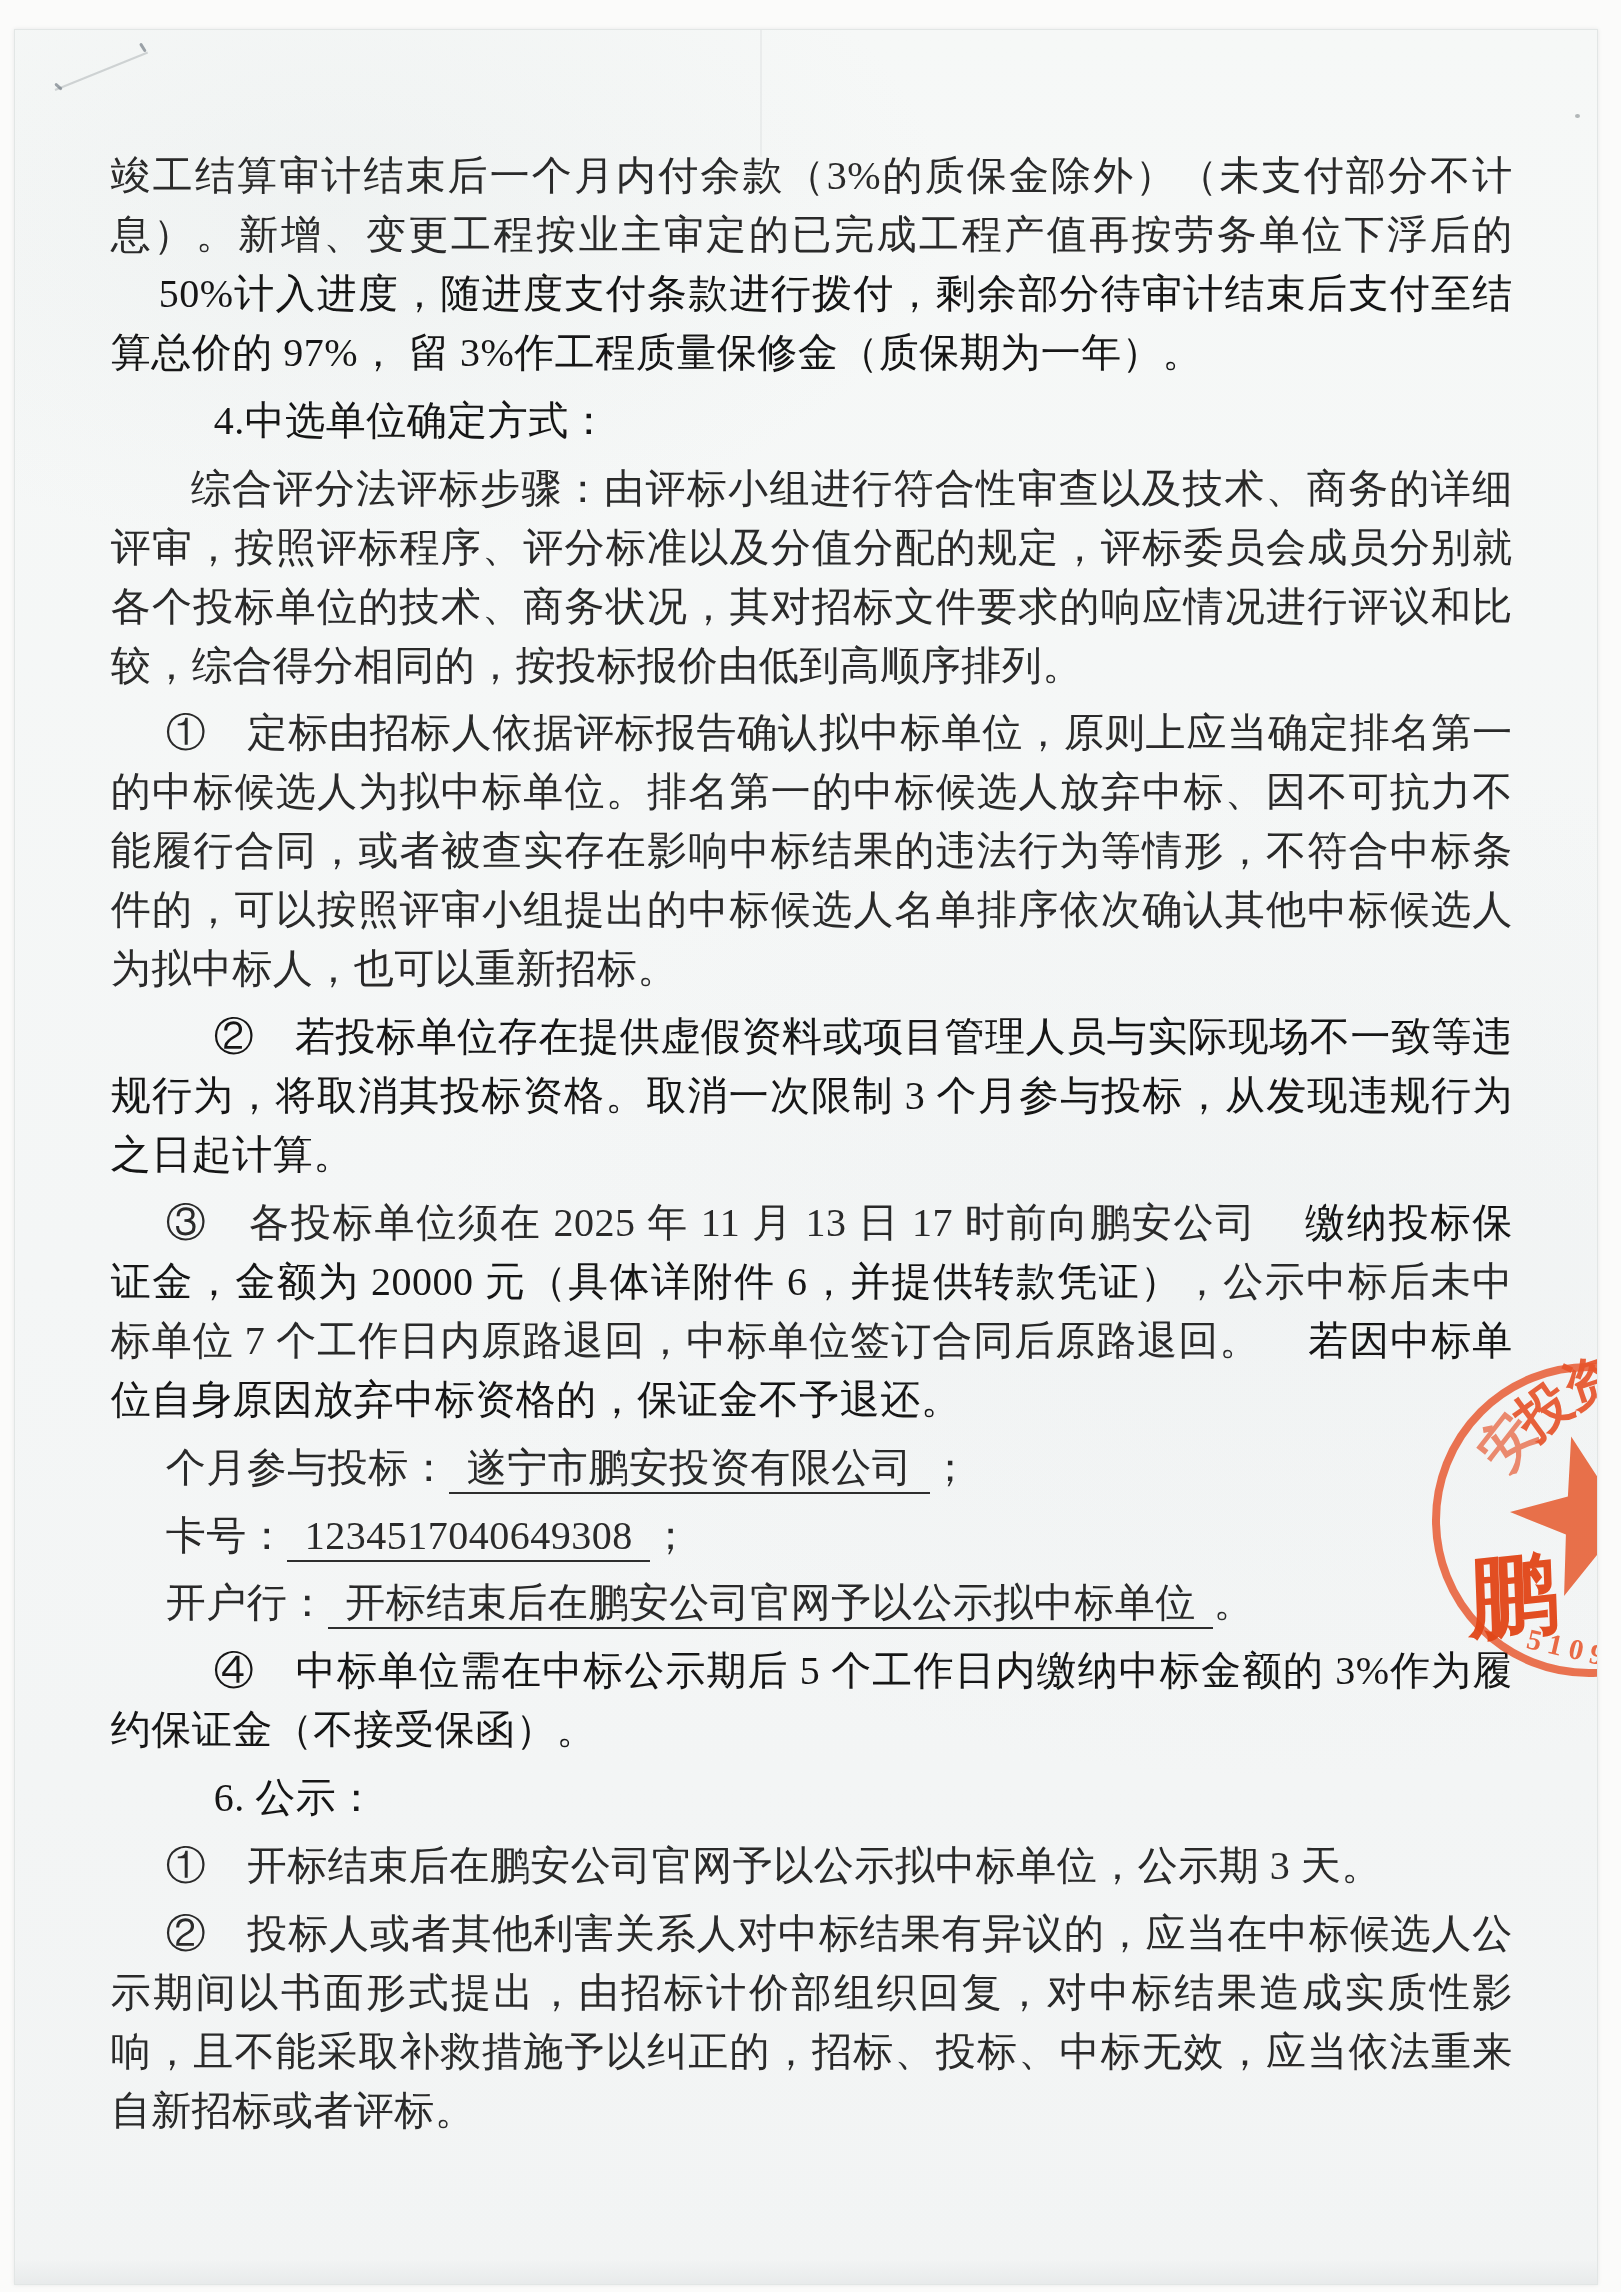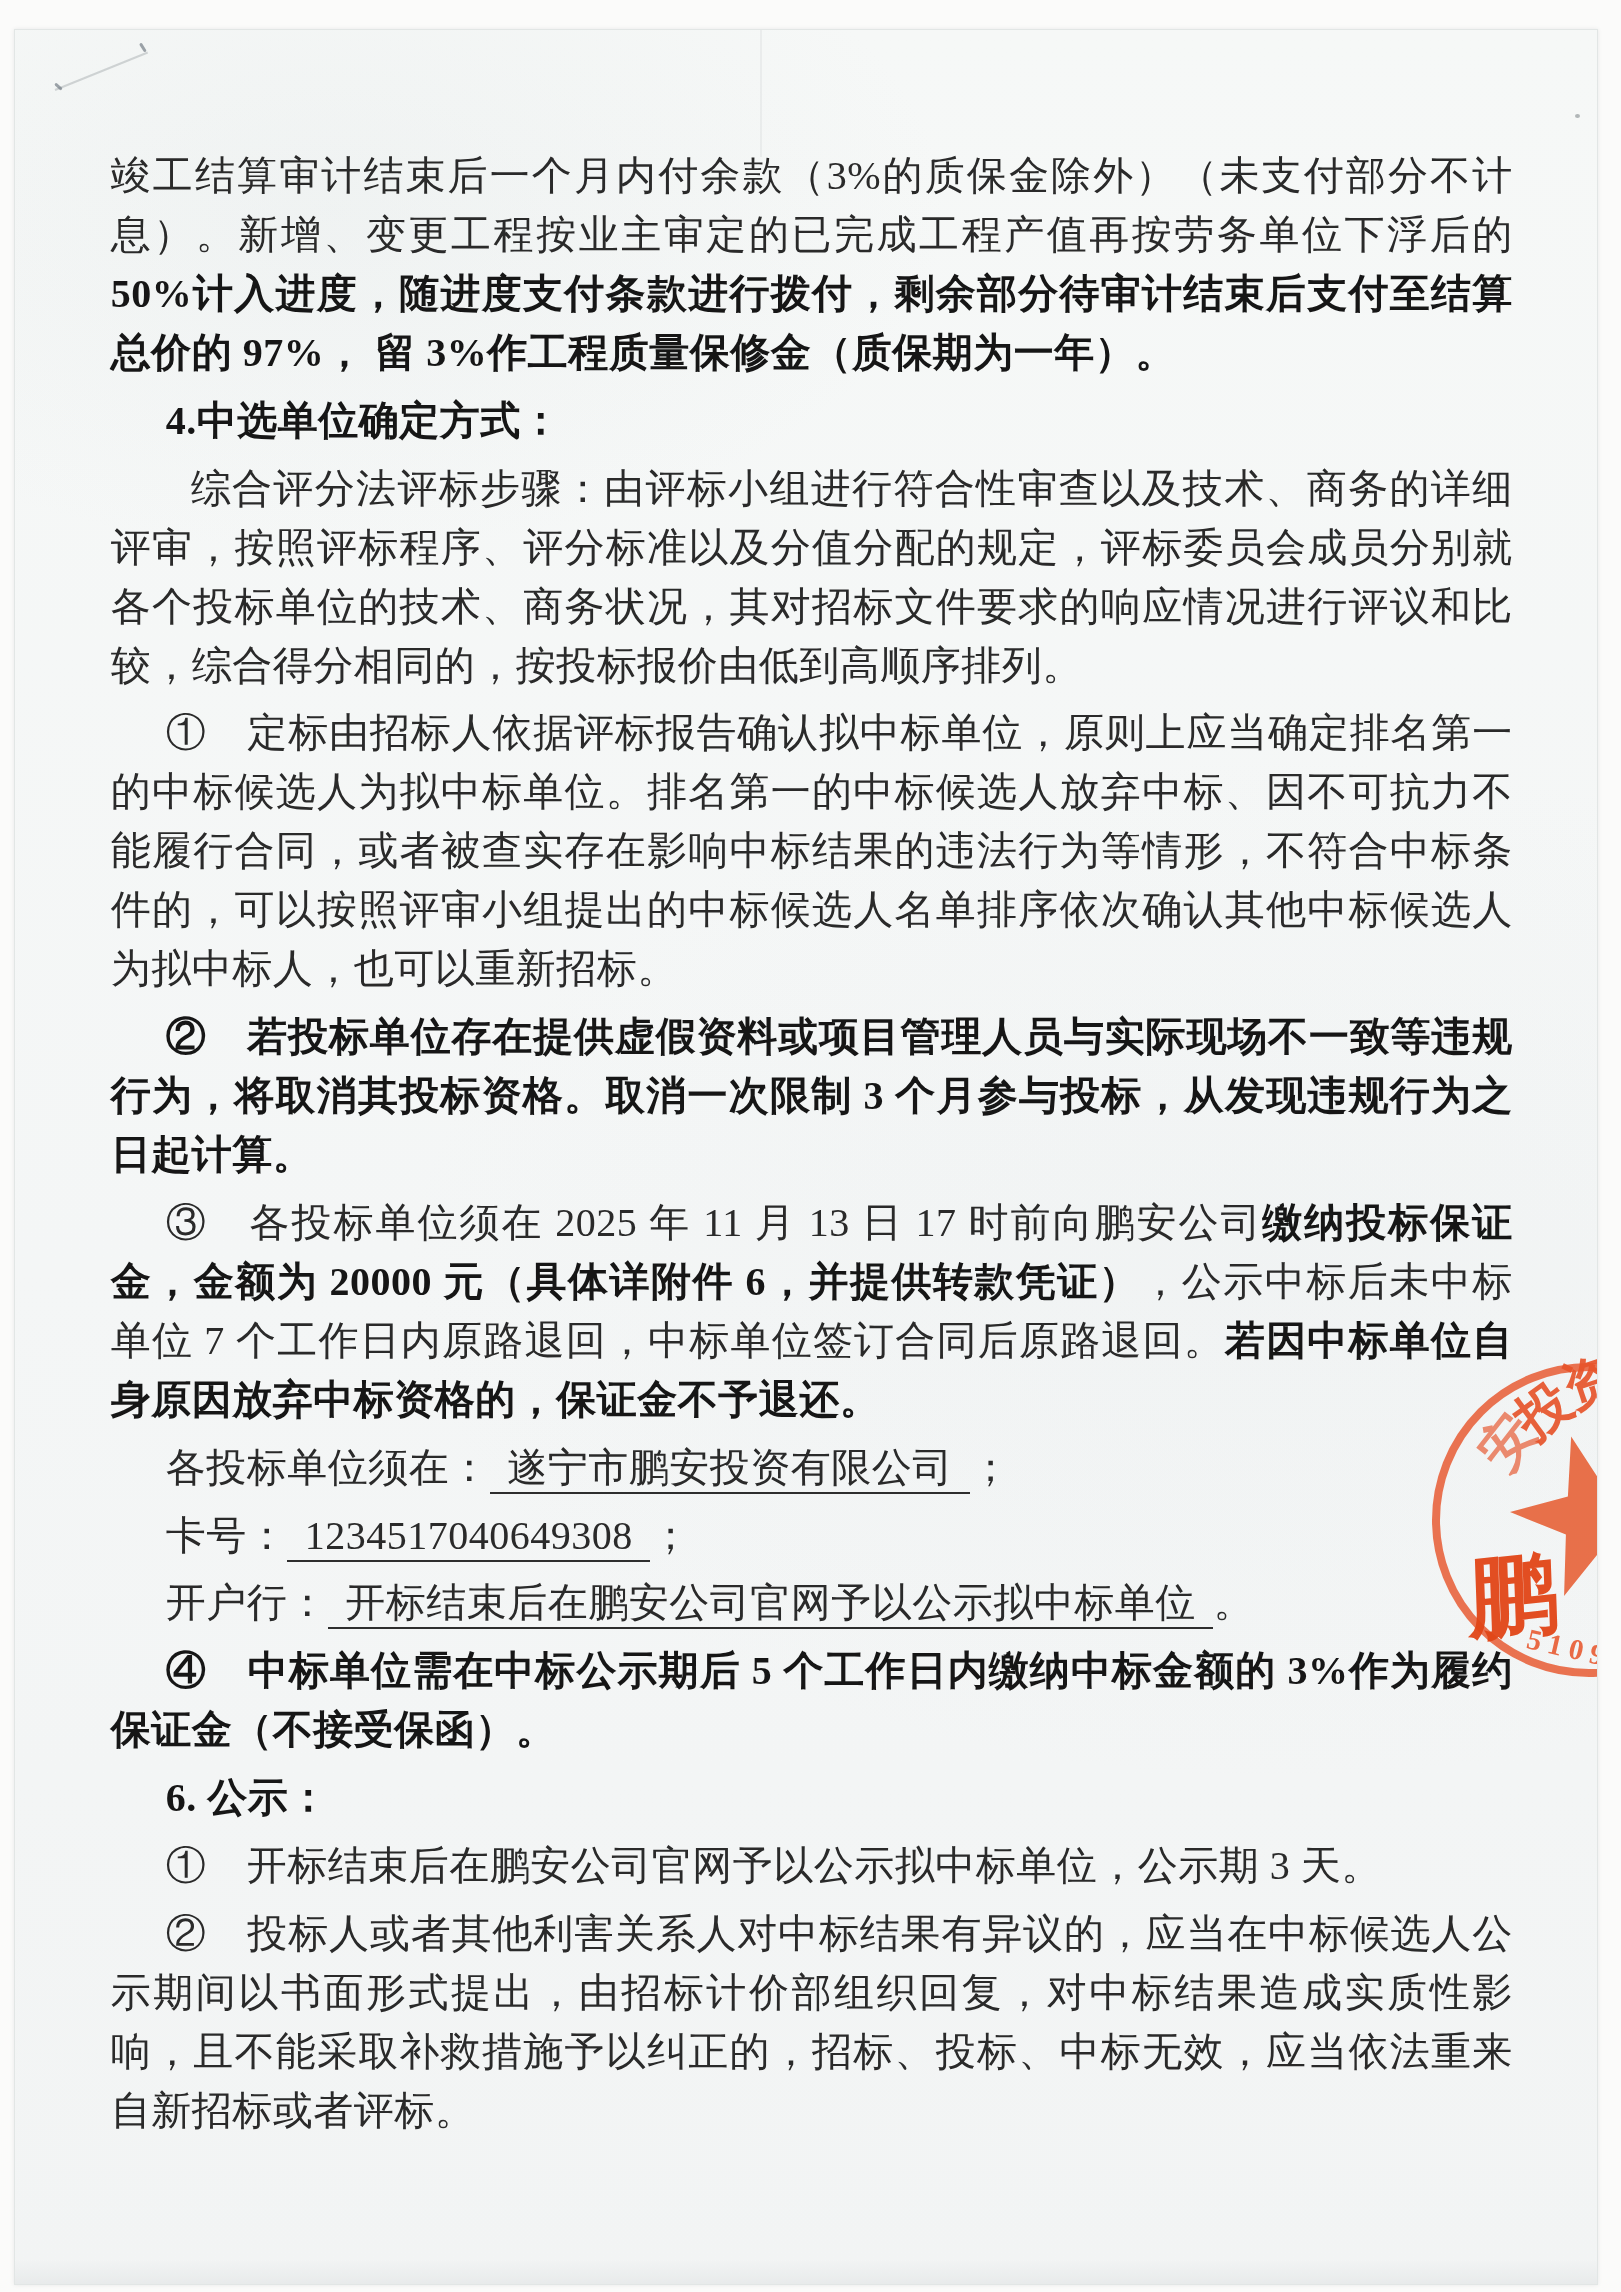--- a/index.html
+++ b/index.html
@@ -25,21 +25,21 @@
   }
   .content{
     position:absolute;left:96px;top:116px;width:1402px;
     font-size:40px;line-height:59px;color:#232323;
     text-align:justify;letter-spacing:0.5px;
   }
   p.para{margin:0 0 8.8px 0;}
   .ind-1{text-indent:55px;}
   .ind-2{text-indent:80px;}
   .seg{color:#2a2a2a;}
-  .seg.b{font-weight:bold;color:#161616;}
+  .seg.b{font-weight:normal;color:#161616;margin-left:48px;}
   .seg.u{
     border-bottom:2.9px solid #2e2e2e;
     padding:0 17.6px 2px 17.6px;
   }
   
   .seal{position:absolute;left:0;top:0;width:100%;height:100%;pointer-events:none;}
   .seal-ring{
     position:absolute;left:1417px;top:1333px;width:314px;height:314px;
     box-sizing:border-box;border:8.8px solid rgba(231,86,44,0.82);
     border-radius:50%;
@@ -91,21 +91,21 @@
     <div class="pen-mark pm2"></div>
     <div class="speck"></div>
 
     <section class="content" id="doc-body">
         <p class="para ind-0"><span class="seg">竣工结算审计结束后一个月内付余款（3%的质保金除外）（未支付部分不计息）。新增、变更工程按业主审定的已完成工程产值再按劳务单位下浮后的 </span><span class="seg b">50%计入进度，随进度支付条款进行拨付，剩余部分待审计结束后支付至结算总价的 97%， 留 3%作工程质量保修金（质保期为一年）。</span></p>
         <p class="para ind-1"><span class="seg b">4.中选单位确定方式：</span></p>
         <p class="para ind-2"><span class="seg">综合评分法评标步骤：由评标小组进行符合性审查以及技术、商务的详细评审，按照评标程序、评分标准以及分值分配的规定，评标委员会成员分别就各个投标单位的技术、商务状况，其对招标文件要求的响应情况进行评议和比较，综合得分相同的，按投标报价由低到高顺序排列。</span></p>
         <p class="para ind-1"><span class="seg">①　定标由招标人依据评标报告确认拟中标单位，原则上应当确定排名第一的中标候选人为拟中标单位。排名第一的中标候选人放弃中标、因不可抗力不能履行合同，或者被查实存在影响中标结果的违法行为等情形，不符合中标条件的，可以按照评审小组提出的中标候选人名单排序依次确认其他中标候选人为拟中标人，也可以重新招标。</span></p>
         <p class="para ind-1"><span class="seg b">②　若投标单位存在提供虚假资料或项目管理人员与实际现场不一致等违规行为，将取消其投标资格。取消一次限制 3 个月参与投标，从发现违规行为之日起计算。</span></p>
         <p class="para ind-1"><span class="seg">③　各投标单位须在 2025 年 11 月 13 日 17 时前向鹏安公司</span><span class="seg b">缴纳投标保证金，金额为 20000 元（具体详附件 6，并提供转款凭证）</span><span class="seg">，公示中标后未中标单位 7 个工作日内原路退回，中标单位签订合同后原路退回。</span><span class="seg b">若因中标单位自身原因放弃中标资格的，保证金不予退还。</span></p>
-        <p class="para ind-1"><span class="seg">各投标单位须在：</span><span class="seg u">遂宁市鹏安投资有限公司</span><span class="seg">；</span></p>
+        <p class="para ind-1"><span class="seg">个月参与投标：</span><span class="seg u">遂宁市鹏安投资有限公司</span><span class="seg">；</span></p>
         <p class="para ind-1"><span class="seg">卡号：</span><span class="seg u">1234517040649308</span><span class="seg">；</span></p>
         <p class="para ind-1"><span class="seg">开户行：</span><span class="seg u">开标结束后在鹏安公司官网予以公示拟中标单位</span><span class="seg">。</span></p>
         <p class="para ind-1"><span class="seg b">④　中标单位需在中标公示期后 5 个工作日内缴纳中标金额的 3%作为履约保证金（不接受保函）。</span></p>
         <p class="para ind-1"><span class="seg b">6. 公示：</span></p>
         <p class="para ind-1"><span class="seg">①　开标结束后在鹏安公司官网予以公示拟中标单位，公示期 3 天。</span></p>
         <p class="para ind-1"><span class="seg">②　投标人或者其他利害关系人对中标结果有异议的，应当在中标候选人公示期间以书面形式提出，由招标计价部组织回复，对中标结果造成实质性影响，且不能采取补救措施予以纠正的，招标、投标、中标无效，应当依法重来自新招标或者评标。</span></p>
       </section>
 
     <div class="seal">
       <div class="seal-ring"></div>

